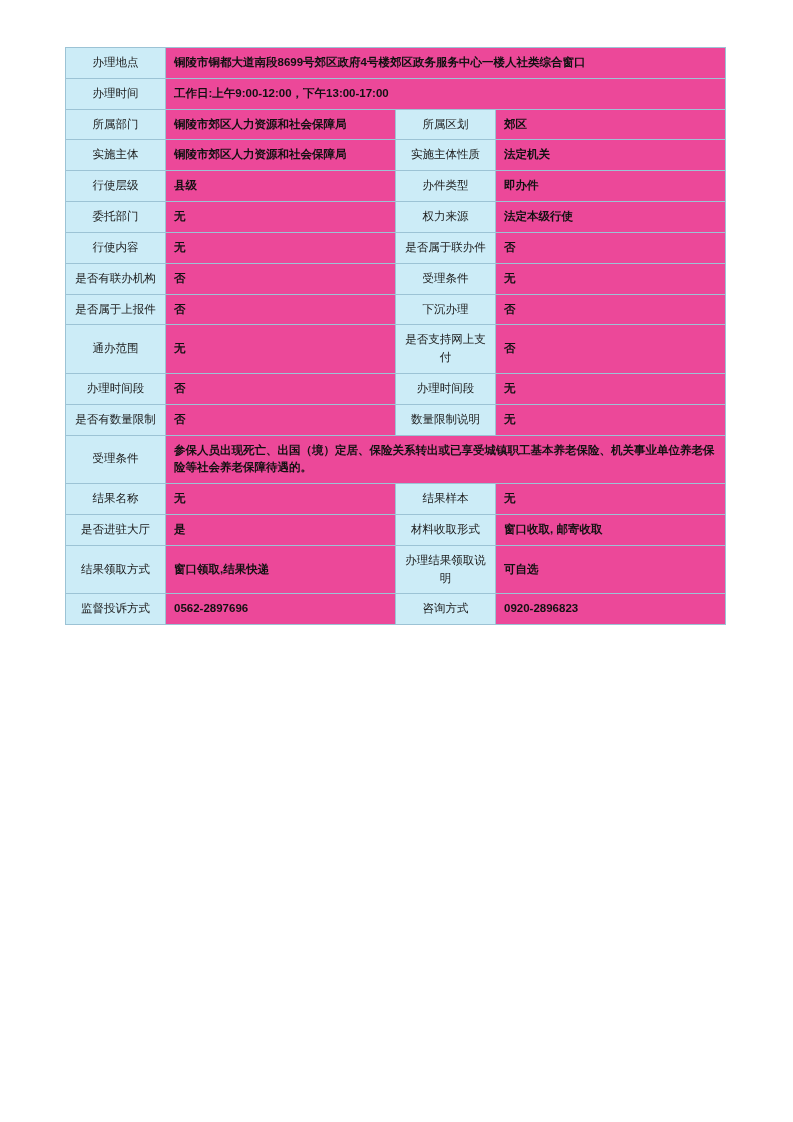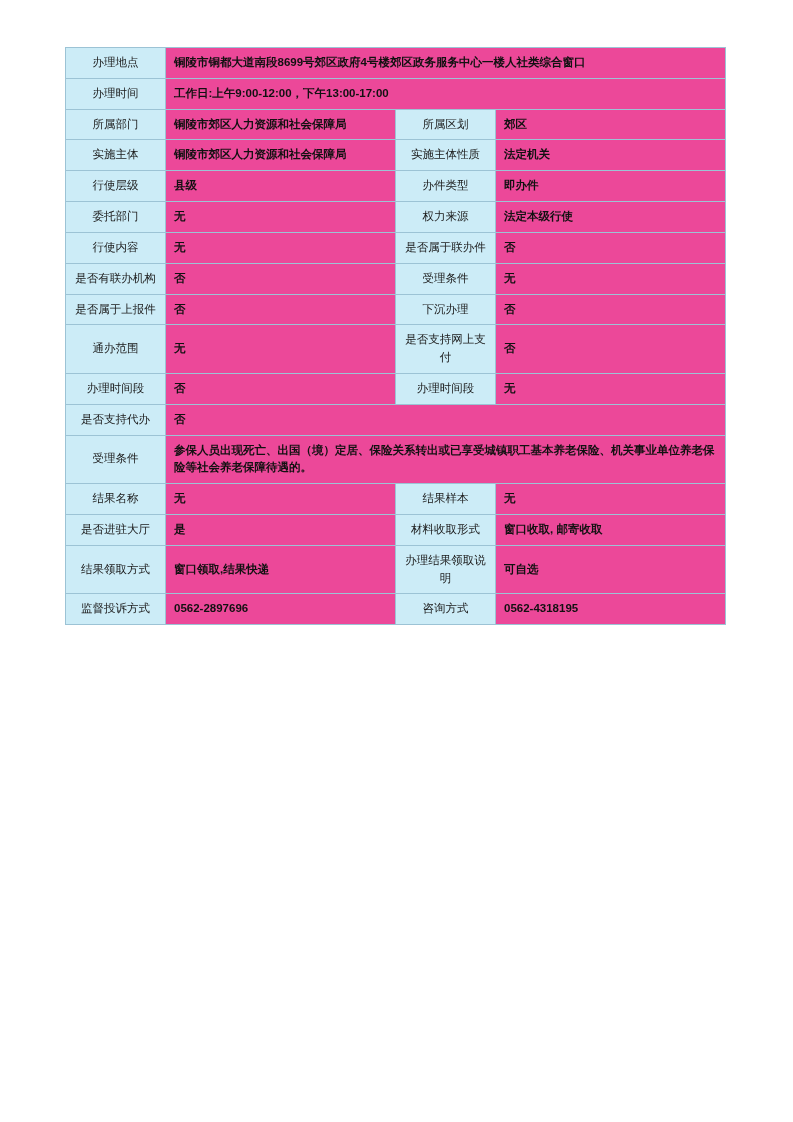--- a/index.html
+++ b/index.html
@@ -129,22 +129,24 @@
             <td class="lbl">是否支持网上支付</td>
             <td class="val">否</td>
           </tr>
           <tr>
             <td class="lbl">办理时间段</td>
             <td class="val">否</td>
             <td class="lbl">办理时间段</td>
             <td class="val">无</td>
           </tr>
           <tr>
-            <td class="lbl">是否支持代办</td>
-            <td class="val cell-multiline" colspan="3">否</td>
+            <td class="lbl">是否有数量限制</td>
+            <td class="val">否</td>
+            <td class="lbl">数量限制说明</td>
+            <td class="val">无</td>
           </tr>
           <tr>
             <td class="lbl">受理条件</td>
             <td class="val cell-multiline" colspan="3">参保人员出现死亡、出国（境）定居、保险关系转出或已享受城镇职工基本养老保险、机关事业单位养老保险等社会养老保障待遇的。</td>
           </tr>
           <tr>
             <td class="lbl">结果名称</td>
             <td class="val">无</td>
             <td class="lbl">结果样本</td>
             <td class="val">无</td>
@@ -158,18 +160,18 @@
           <tr>
             <td class="lbl">结果领取方式</td>
             <td class="val">窗口领取,结果快递</td>
             <td class="lbl">办理结果领取说明</td>
             <td class="val">可自选</td>
           </tr>
           <tr>
             <td class="lbl">监督投诉方式</td>
             <td class="val">0562-2897696</td>
             <td class="lbl">咨询方式</td>
-            <td class="val">0562-4318195</td>
+            <td class="val">0920-2896823</td>
           </tr>
         </tbody>
     </table>
   </div>
 </div>
 
 </body></html>

